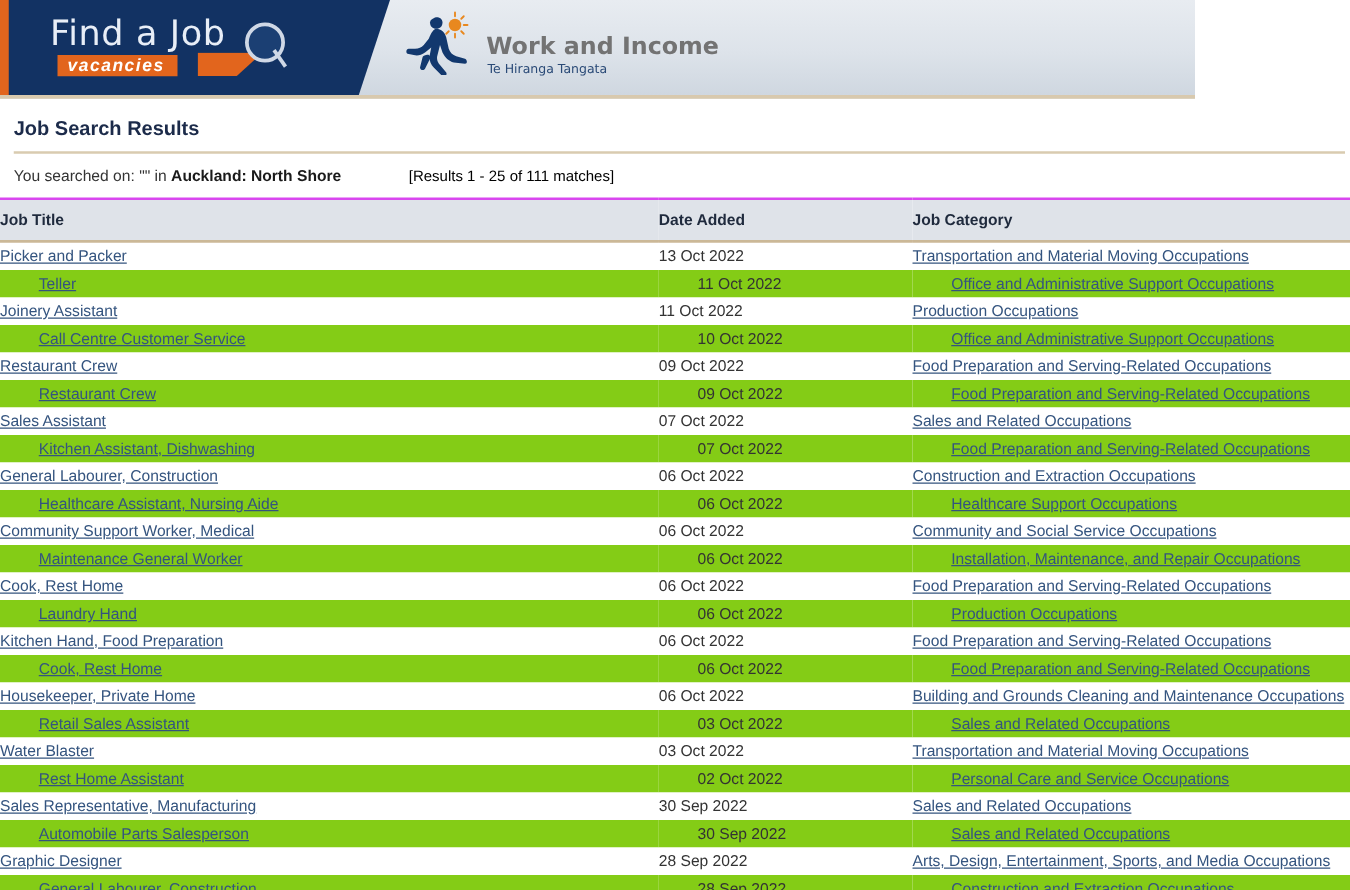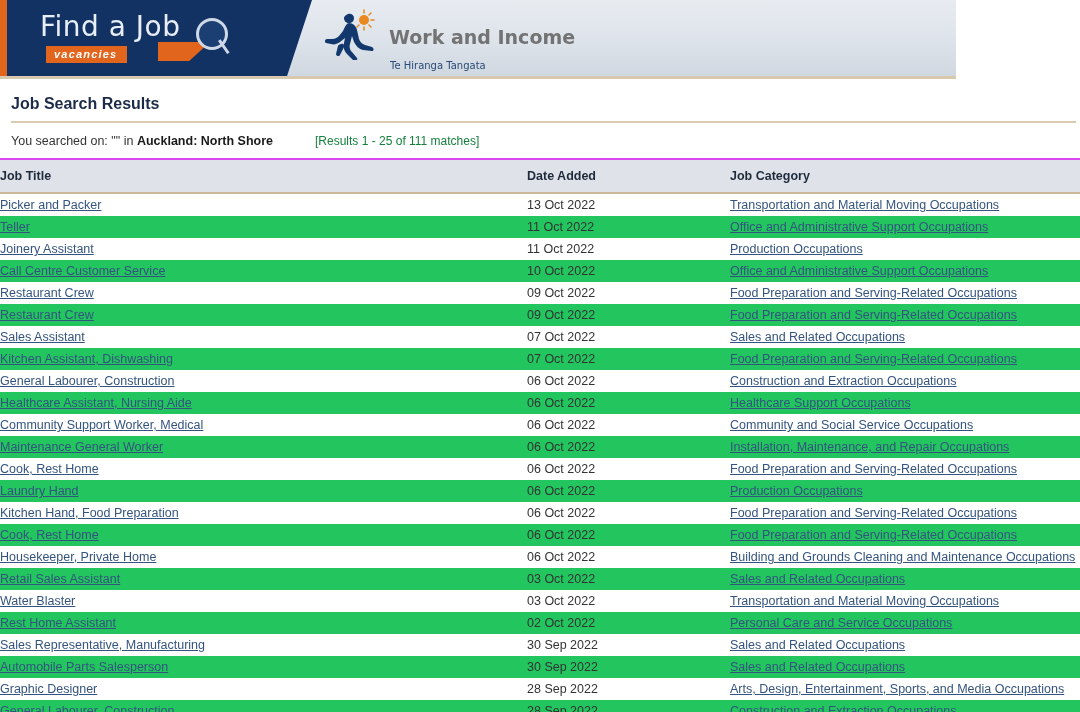--- a/index.html
+++ b/index.html
@@ -64,21 +64,21 @@
   .fj-vac-wrap {
     position: absolute;
     left: 6px;
     top: 36px;
     height: 17px;
   }
   .fj-vac {
     display: inline-block;
     background: #e2651d;
     color: #ffffff;
-    font-size: 11px;
+    font-size: 14px;
     font-weight: bold;
     font-style: italic;
     letter-spacing: 1.2px;
     padding: 2px 10px 2px 8px;
     line-height: 13px;
   }
   .fj-swoosh {
     position: absolute;
     left: 118px;
     top: 34px;
@@ -128,21 +128,21 @@
     top: 20px;
     font-family: "DejaVu Sans", sans-serif;
     font-size: 19px;
     font-weight: bold;
     color: #737373;
     white-space: nowrap;
   }
   .wi-sub {
     position: absolute;
     left: 65px;
-    top: 54px;
+    top: 44px;
     font-family: "DejaVu Sans", sans-serif;
     font-size: 10px;
     color: #2a4a77;
     white-space: nowrap;
   }
   .wi-foot {
     position: absolute;
     left: 6px;
     top: 57px;
     font-family: "DejaVu Sans", sans-serif;
@@ -177,23 +177,23 @@
     font-size: 12.5px;
     color: #333333;
     white-space: nowrap;
   }
   .searched-line .crit {
     font-weight: bold;
     color: #1a1a1a;
   }
   .searched-line .results-count {
     display: inline-block;
-    margin-left: 42px;
+    margin-left: 54px;
     font-size: 12px;
-    color: #15803d;
+    color: #000000;
   }
 
   
   table.results {
     width: 1080px;
     border-collapse: collapse;
     table-layout: fixed;
     font-size: 12.5px;
   }
   table.results th {
@@ -214,21 +214,21 @@
   }
   col.c-title  { width: 527px; }
   col.c-date   { width: 203px; }
   col.c-cat    { width: 350px; }
 
   th.h-title, td.d-title { padding-left: 17px; }
   th.h-date,  td.d-date  { padding-left: 7px; }
   th.h-cat,   td.d-cat   { padding-left: 3px; }
 
   tr.row-odd  td { background: #ffffff; }
-  tr.row-even td { background: #22c55e; }
+  tr.row-even td { background: #84cc16; padding-left: 31px; }
 
   td.d-date {
     color: #333333;
     white-space: nowrap;
   }
   a.joblink {
     color: #34547f;
     text-decoration: underline;
     white-space: nowrap;
     font-size: 12.5px;

